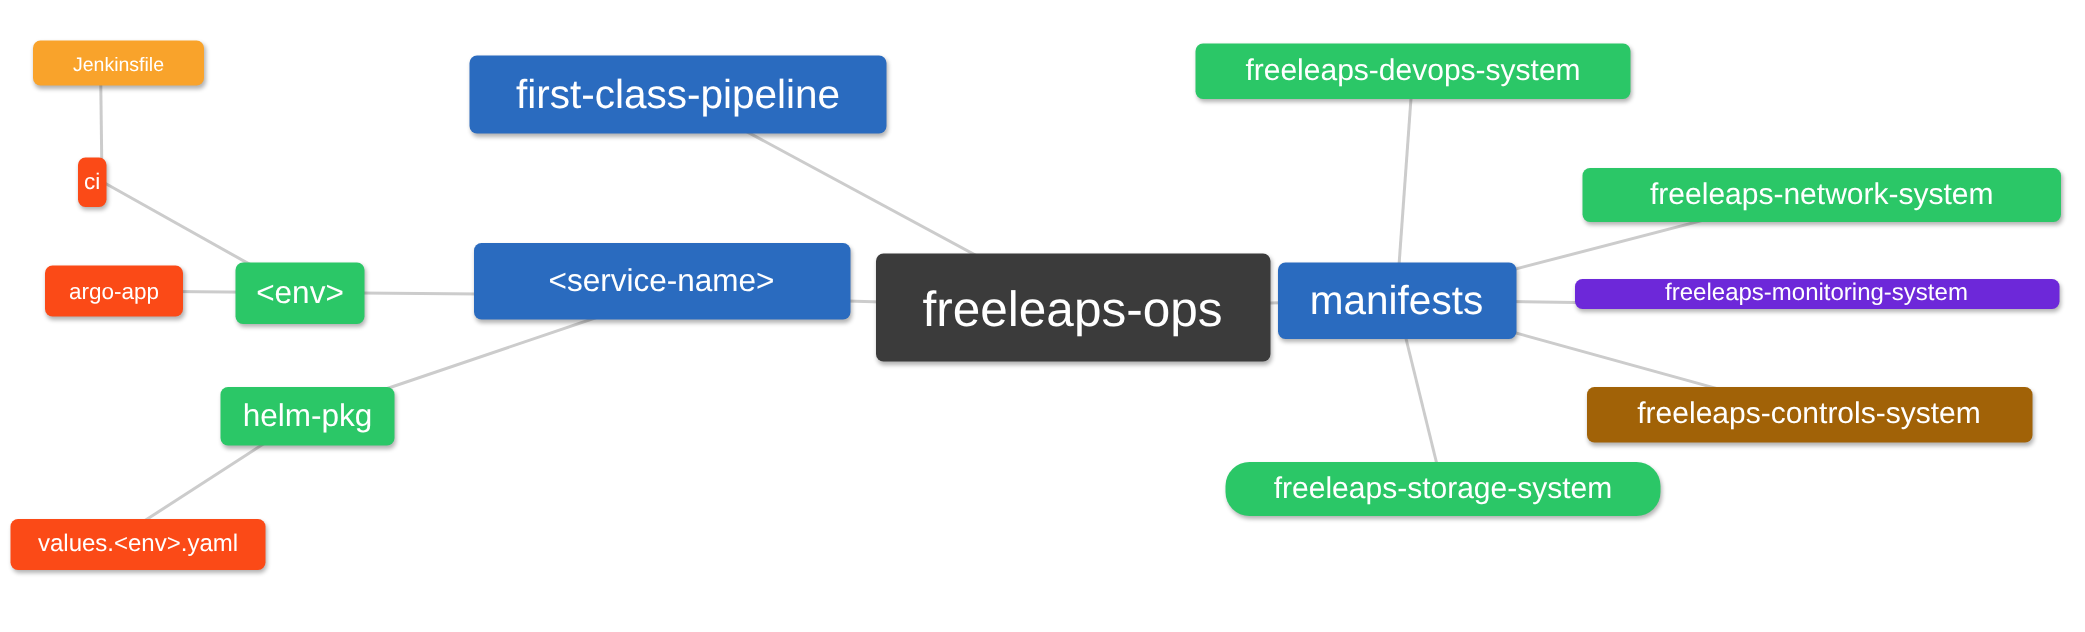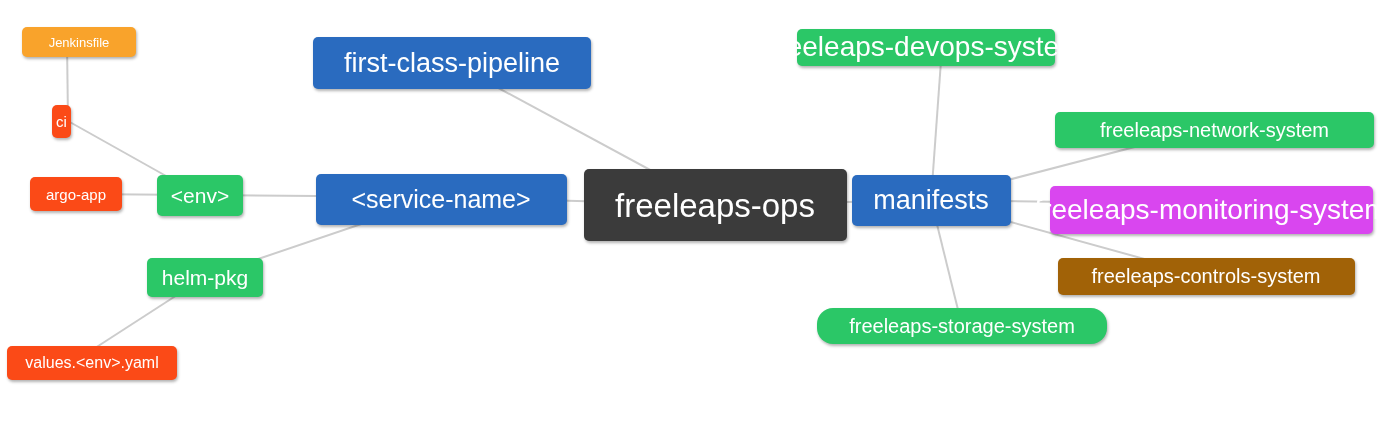--- a/index.html
+++ b/index.html
@@ -54,26 +54,26 @@
       <line x1="715" y1="205" x2="931" y2="200" stroke="#CCCCCC" stroke-width="2"></line>
       <line x1="931" y1="200" x2="942" y2="47" stroke="#CCCCCC" stroke-width="2"></line>
       <line x1="931" y1="200" x2="1200" y2="130" stroke="#CCCCCC" stroke-width="2"></line>
       <line x1="931" y1="200" x2="1211" y2="204" stroke="#CCCCCC" stroke-width="2"></line>
       <line x1="931" y1="200" x2="1206" y2="276" stroke="#CCCCCC" stroke-width="2"></line>
       <line x1="931" y1="200" x2="962" y2="326" stroke="#CCCCCC" stroke-width="2"></line>
     </svg>
 
 <div class="node" style="left: 583.5px; top: 169px; width: 263px; height: 72px; font-size: 33px; background: rgb(59, 59, 59); color: rgb(255, 255, 255);">freeleaps-ops</div>
     <div class="node" style="left: 313px; top: 37px; width: 278px; height: 52px; font-size: 27px; background: rgb(42, 107, 191); color: rgb(255, 255, 255);">first-class-pipeline</div>
-    <div class="node" style="left: 315.5px; top: 174px; width: 251px; height: 51px; font-size: 25px; background: rgb(42, 107, 191); color: rgb(255, 255, 255);">&lt;service-name&gt;</div>
+    <div class="node" style="left: 315.5px; top: 162px; width: 251px; height: 51px; font-size: 21px; background: rgb(42, 107, 191); color: rgb(255, 255, 255);">&lt;service-name&gt;</div>
     <div class="node" style="left: 851.5px; top: 174.5px; width: 159px; height: 51px; font-size: 27px; background: rgb(42, 107, 191); color: rgb(255, 255, 255);">manifests</div>
     <div class="node" style="left: 157px; top: 174.5px; width: 86px; height: 41px; font-size: 21px; background: rgb(43, 199, 103); color: rgb(255, 255, 255);">&lt;env&gt;</div>
     <div class="node" style="left: 147px; top: 257.5px; width: 116px; height: 39px; font-size: 21px; background: rgb(43, 199, 103); color: rgb(255, 255, 255);">helm-pkg</div>
     <div class="node" style="left: 52px; top: 104.5px; width: 19px; height: 33px; font-size: 15px; background: rgb(251, 74, 23); color: rgb(255, 255, 255);">ci</div>
     <div class="node" style="left: 30px; top: 177px; width: 92px; height: 34px; font-size: 15px; background: rgb(251, 74, 23); color: rgb(255, 255, 255);">argo-app</div>
     <div class="node" style="left: 7px; top: 346px; width: 170px; height: 34px; font-size: 16px; background: rgb(251, 74, 23); color: rgb(255, 255, 255);">values.&lt;env&gt;.yaml</div>
     <div class="node" style="left: 22px; top: 27px; width: 114px; height: 30px; font-size: 13px; background: rgb(249, 163, 43); color: rgb(255, 255, 255);">Jenkinsfile</div>
-    <div class="node" style="left: 797px; top: 28.5px; width: 258px; height: 37px; font-size: 28px; background: rgb(43, 199, 103); color: rgb(255, 255, 255);">freeleaps-devops-system</div>
+    <div class="node" style="left: 797px; top: 28.5px; width: 290px; height: 37px; font-size: 20px; background: rgb(43, 199, 103); color: rgb(255, 255, 255);">freeleaps-devops-system</div>
     <div class="node" style="left: 1055px; top: 112px; width: 319px; height: 36px; font-size: 20px; background: rgb(43, 199, 103); color: rgb(255, 255, 255);">freeleaps-network-system</div>
-    <div class="node" style="left: 1049.5px; top: 186px; width: 323px; height: 48px; font-size: 28px; background: #d946ef; color: rgb(255, 255, 255);">freeleaps-monitoring-system</div>
+    <div class="node" style="left: 1049.5px; top: 186px; width: 323px; height: 20px; font-size: 16px; background: #6d28d9; color: rgb(255, 255, 255);">freeleaps-monitoring-system</div>
     <div class="node" style="left: 1057.5px; top: 257.5px; width: 297px; height: 37px; font-size: 20px; background: #a16207; color: rgb(255, 255, 255);">freeleaps-controls-system</div>
     <div class="node" style="left: 817px; top: 308px; width: 290px; height: 36px; font-size: 20px; background: rgb(43, 199, 103); color: rgb(255, 255, 255); border-radius: 16px;">freeleaps-storage-system</div>
   </div>
 
 </body></html>

